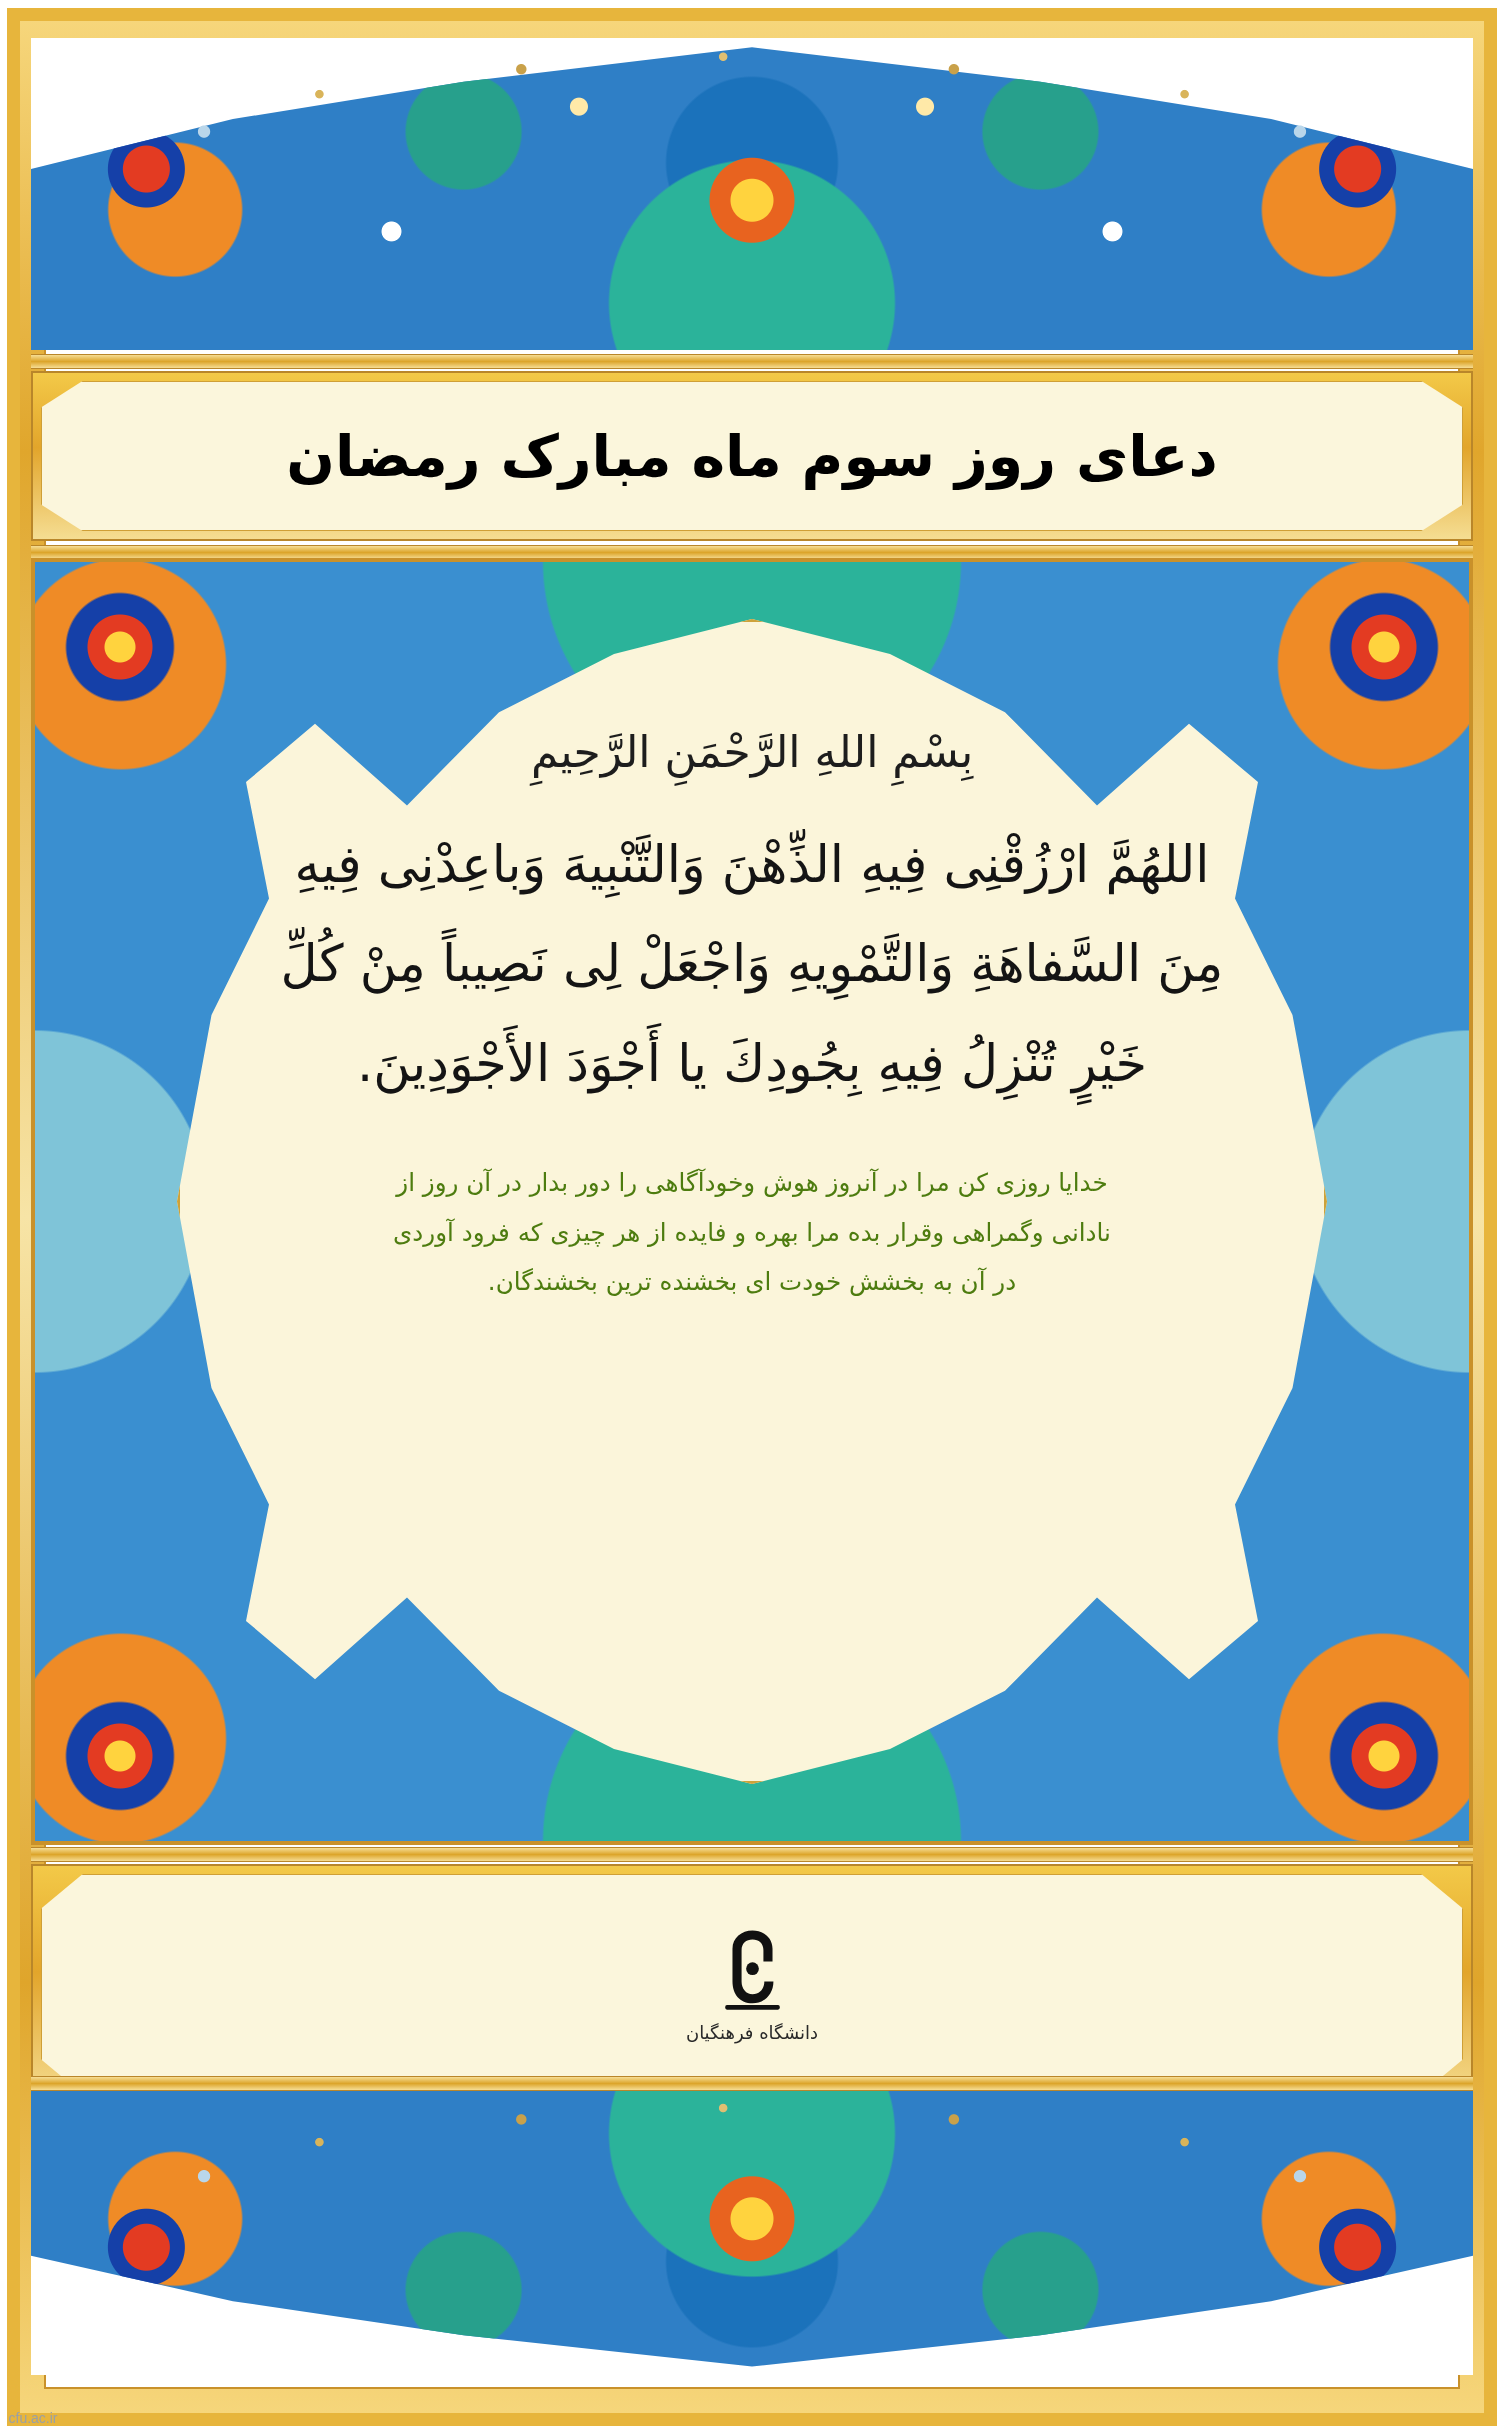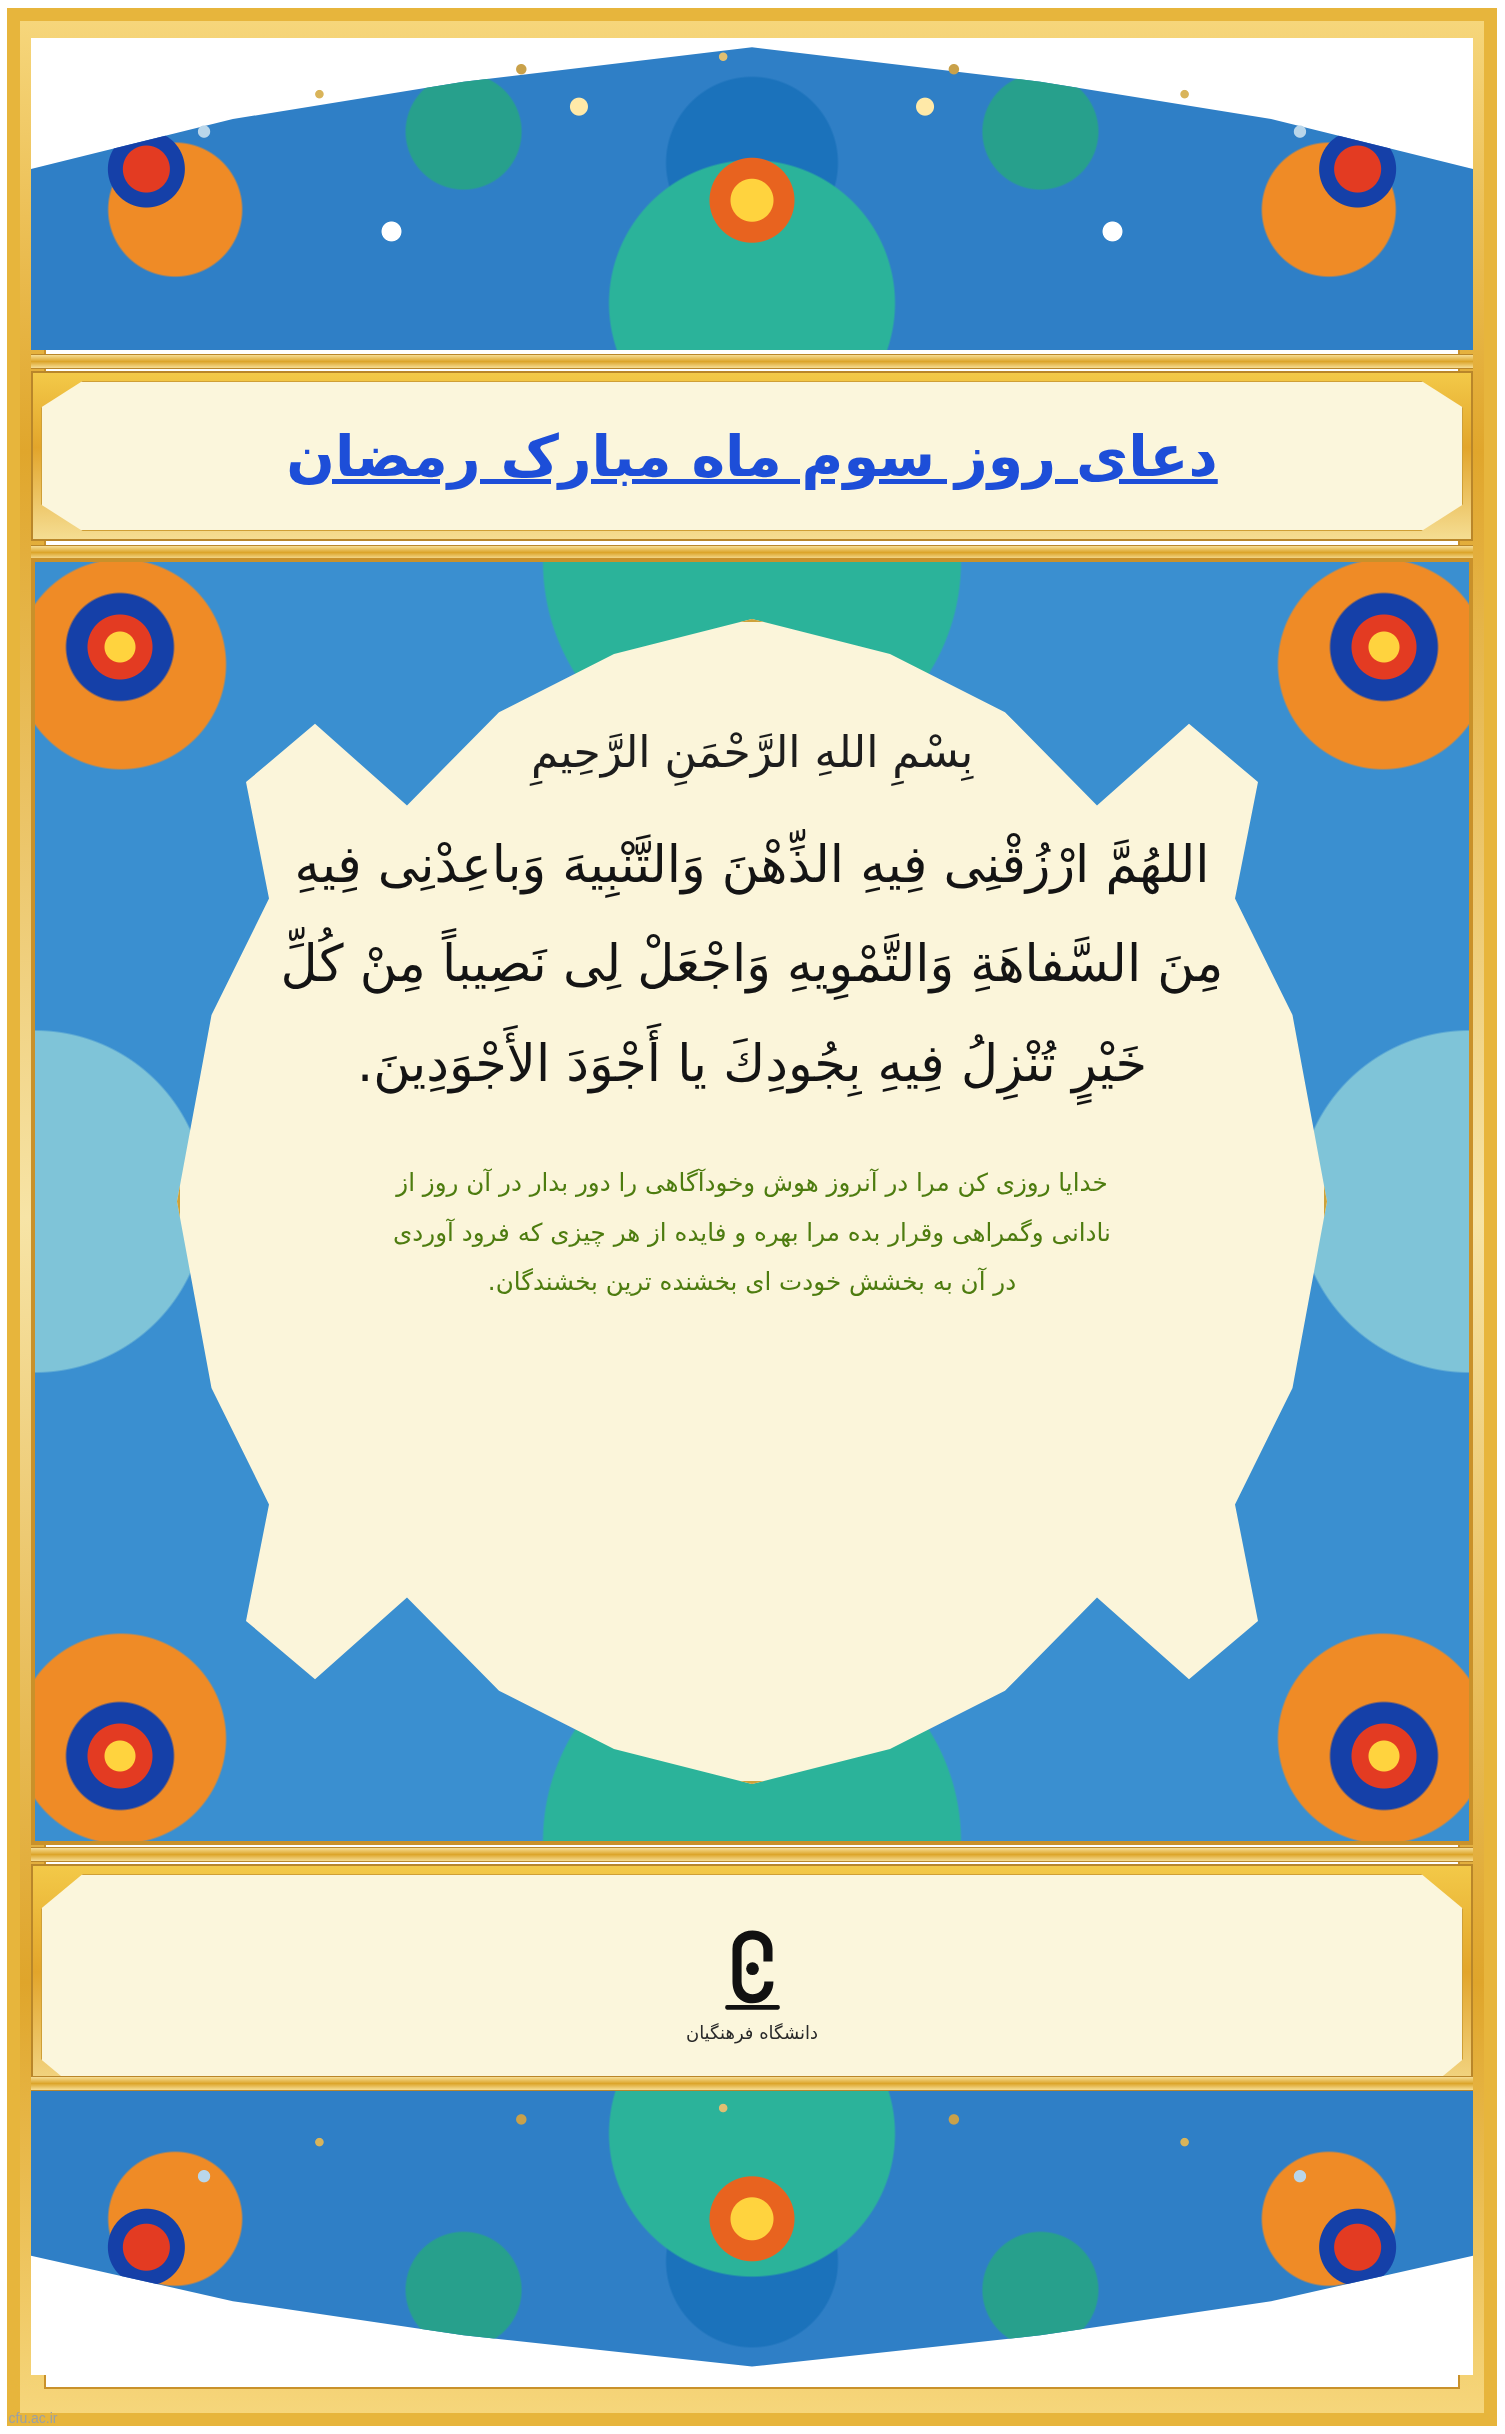--- a/index.html
+++ b/index.html
@@ -112,26 +112,25 @@
     box-sizing: border-box;
     display: flex;
     align-items: center;
     justify-content: center;
     clip-path: polygon(0 18%, 3% 0, 97% 0, 100% 18%, 100% 82%, 97% 100%, 3% 100%, 0 82%);
   }
   .poster-title {
     font-family: "DejaVu Sans", "Liberation Sans", sans-serif;
     font-size: 57px;
     font-weight: bold;
-    color: #1d4ed8;
+    color: #000000;
     letter-spacing: 0;
     text-align: center;
     direction: rtl;
     padding: 0 38px;
-    text-decoration: underline;
   }
 
   
   .body-frame {
     top: 558px;
     height: 1287px;
     border: 4.7px solid #c9912a;
     background-color: #3a8fd0;
     background-image:
       radial-gradient(circle at 6% 8%, #ef8b26 0 104px, rgba(239,139,38,0) 106px),

